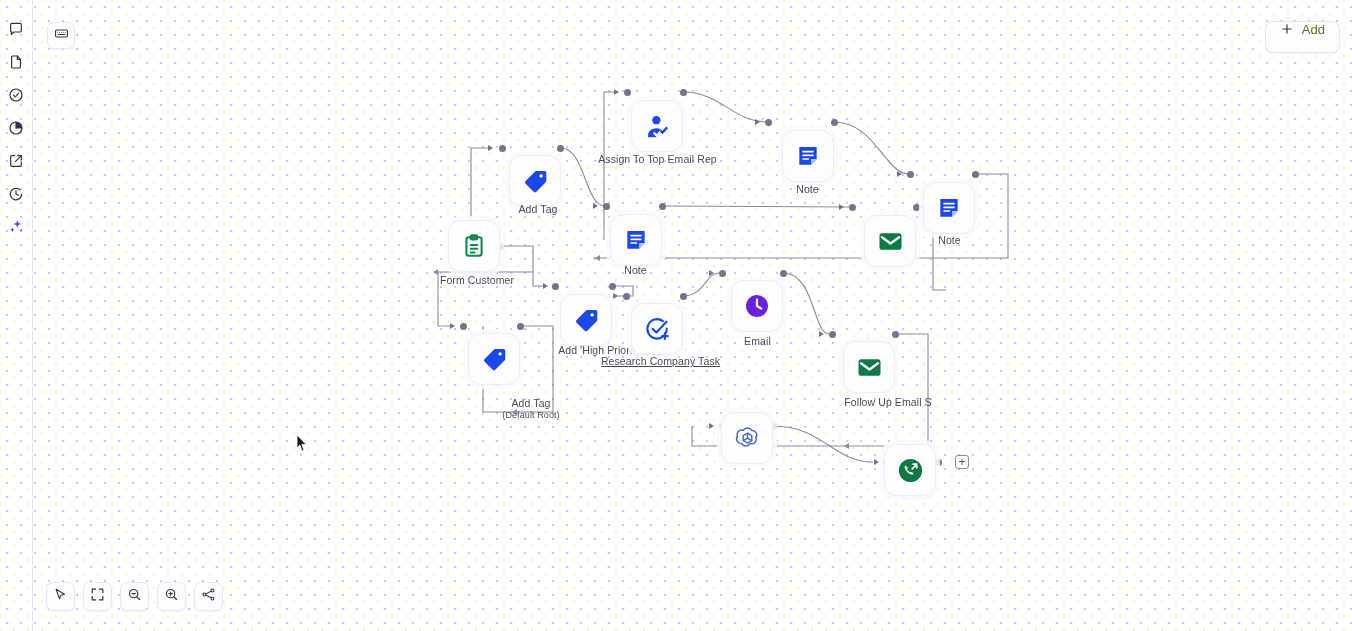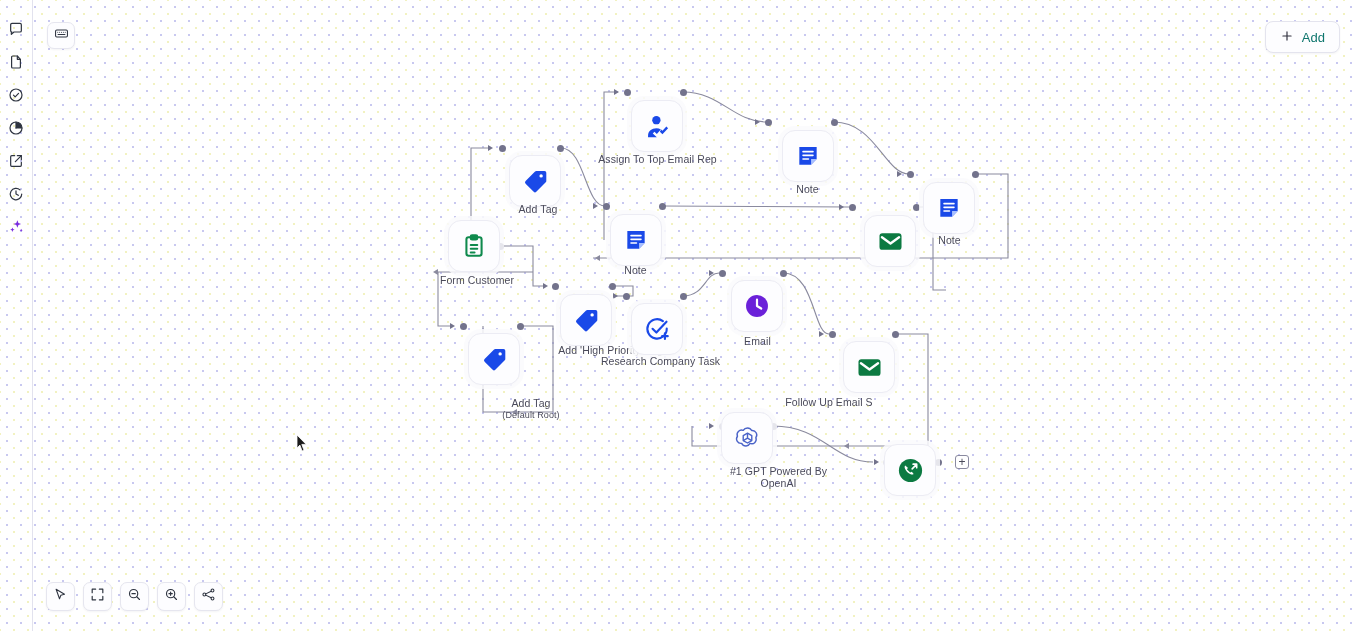--- a/index.html
+++ b/index.html
@@ -91,22 +91,22 @@
     cursor: pointer;
   }
   .add-btn {
     position: absolute; right: 12px; top: 21px;
     height: 32px; min-width: 72px;
     padding: 0 14px;
     border-radius: 8px;
     background: #fdfdff;
     border: 1px solid #e4e4ee;
     box-shadow: 0 1px 2px rgba(30,30,60,.05);
-    display: flex; align-items: center; justify-content: center; gap: 8px;
-    font-size: 13px; color: #0f766e;
+    display: flex; justify-content: center; gap: 8px;
+    font-size: 13px; color: #4d7c0f;
     cursor: pointer;
   }
   
   #bottom-toolbar {
     position: absolute; left: 46px; bottom: 20px;
     display: flex; gap: 8px;
     z-index: 20;
   }
   .tb-btn {
     width: 29px; height: 29px;
@@ -405,21 +405,21 @@
 
     <div class="node" style="left:598px;top:303px;">
       <span>
         <svg width="27" height="27" viewBox="0 0 24 24" fill="none" stroke="#1a49e8" stroke-width="1.9" stroke-linecap="round" stroke-linejoin="round">
           <path d="M20.2 11.2A8.6 8.6 0 1 1 16.8 4.6"></path>
           <path d="M7.6 11.4l3.4 3.3 9-9.6"></path>
           <path d="M18.6 15.4v5M16.1 17.9h5"></path>
         </svg>
       </span>
     </div>
-    <div class="node-label" style="left:535px;top:356px;width:185px;">Research Company Task</div>
+    <div class="node-label" style="left:535px;top:356px;width:185px;text-decoration:underline;">Research Company Task</div>
 
     <div class="node" style="left:435px;top:333px;">
       <span>
         <svg width="27" height="27" viewBox="0 0 24 24" fill="#1a49e8">
           <path d="M3.2 11.6l8.4-8.4a1.6 1.6 0 0 1 1.2-.5H20a1.6 1.6 0 0 1 1.6 1.6v7.2a1.6 1.6 0 0 1-.5 1.2l-8.4 8.4a1.6 1.6 0 0 1-2.3 0L3.2 13.9a1.6 1.6 0 0 1 0-2.3z"></path>
           <circle cx="17" cy="7" r="1.5" fill="#ffffff"></circle>
         </svg>
       </span>
     </div>
     <div class="node-label" style="left:403px;top:386px;width:190px;">
@@ -438,33 +438,31 @@
     <div class="node-label" style="left:682px;top:336px;width:85px;">Email</div>
 
     <div class="node" style="left:810px;top:341px;">
       <span>
         <svg width="27" height="27" viewBox="0 0 24 24">
           <rect x="2.2" y="4.6" width="19.6" height="14.8" rx="2.6" fill="#0c7a42"></rect>
           <path d="M4.4 8.2l7.6 5.6 7.6-5.6" fill="none" stroke="#ffffff" stroke-width="2.1" stroke-linecap="round" stroke-linejoin="round"></path>
         </svg>
       </span>
     </div>
-    <div class="node-label" style="left:731px;top:397px;width:130px;text-align:center;">Follow Up Email S</div>
+    <div class="node-label" style="left:790px;top:397px;width:130px;text-align:center;">Follow Up Email S</div>
 
     <div class="node" style="left:688px;top:412px;">
       <span>
         <svg width="27" height="27" viewBox="0 0 24 24" fill="none" stroke="#4a63c8" stroke-width="1.25" stroke-linejoin="round">
           <path d="M12 2.6c1.6 0 3 .9 3.7 2.3 1.6-.2 3.2.6 4 2 .8 1.4.6 3.1-.3 4.3.6 1.5.3 3.2-.8 4.3-1.1 1.1-2.8 1.5-4.3.9-.8 1.4-2.2 2.3-3.8 2.2-1.6 0-3-.9-3.7-2.3-1.6.2-3.2-.6-4-2-.8-1.4-.6-3.1.3-4.3-.6-1.5-.3-3.2.8-4.3 1.1-1.1 2.8-1.5 4.3-.9.8-1.4 2.2-2.2 3.8-2.2z"></path>
           <path d="M12 7.2l3.8 2.2v4.4L12 16l-3.8-2.2V9.4z"></path>
           <path d="M12 7.2v4.4l3.8 2.2M12 11.6L8.2 13.8"></path>
         </svg>
       </span>
     </div>
-    <div class="node-label" style="left:668px;top:466px;width:155px;">#1 GPT Powered By
-OpenAI</div>
 
     <div class="node" style="left:851px;top:444px;">
       <span>
         <svg width="29" height="29" viewBox="0 0 24 24">
           <circle cx="12" cy="12" r="9.6" fill="#0c7a42"></circle>
           <path d="M7.6 7.8c-.5.6-.6 1.5-.2 2.5.8 2.1 2.6 3.9 4.7 4.7 1 .4 1.9.3 2.5-.2l-1.5-1.8-1.4.7-2.6-2.6.7-1.4z" fill="#ffffff"></path>
           <path d="M13.4 10.6l3.6-3.6M14.2 6.8h2.9v2.9" fill="none" stroke="#ffffff" stroke-width="1.4" stroke-linecap="round" stroke-linejoin="round"></path>
         </svg>
       </span>
     </div>

